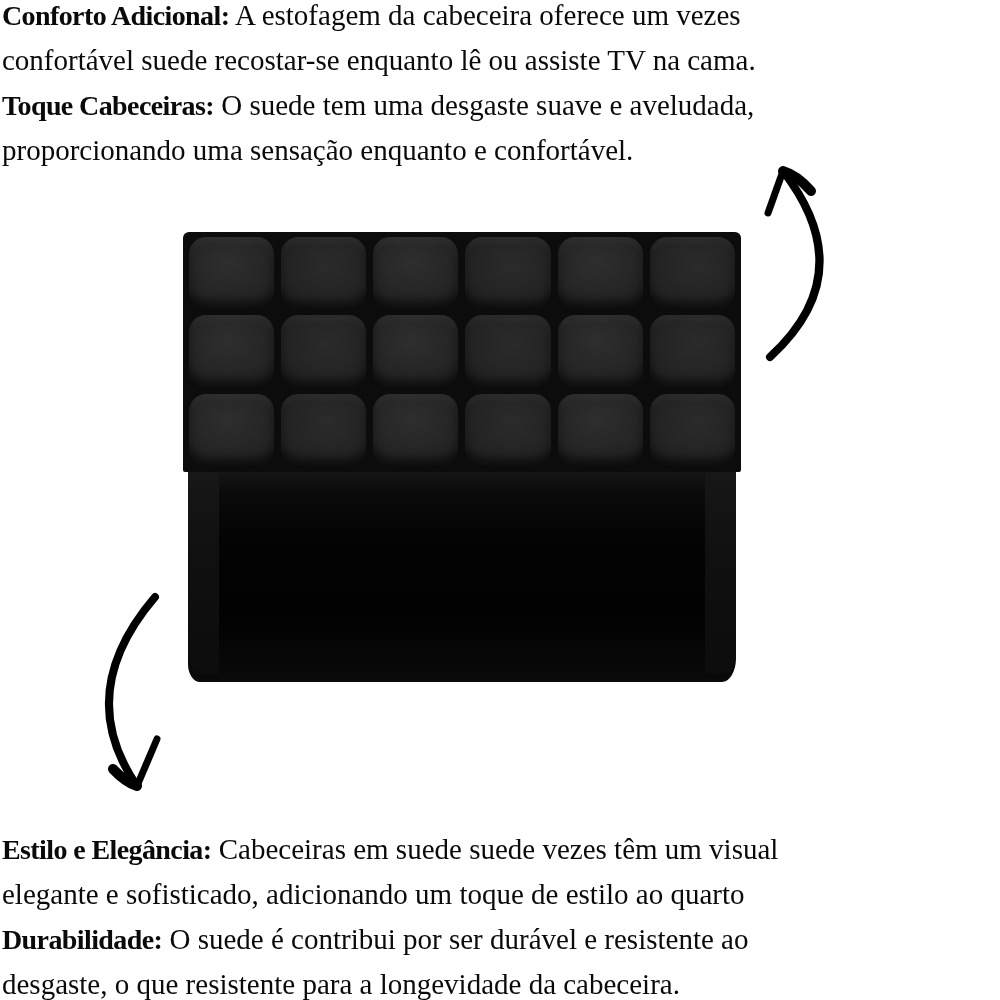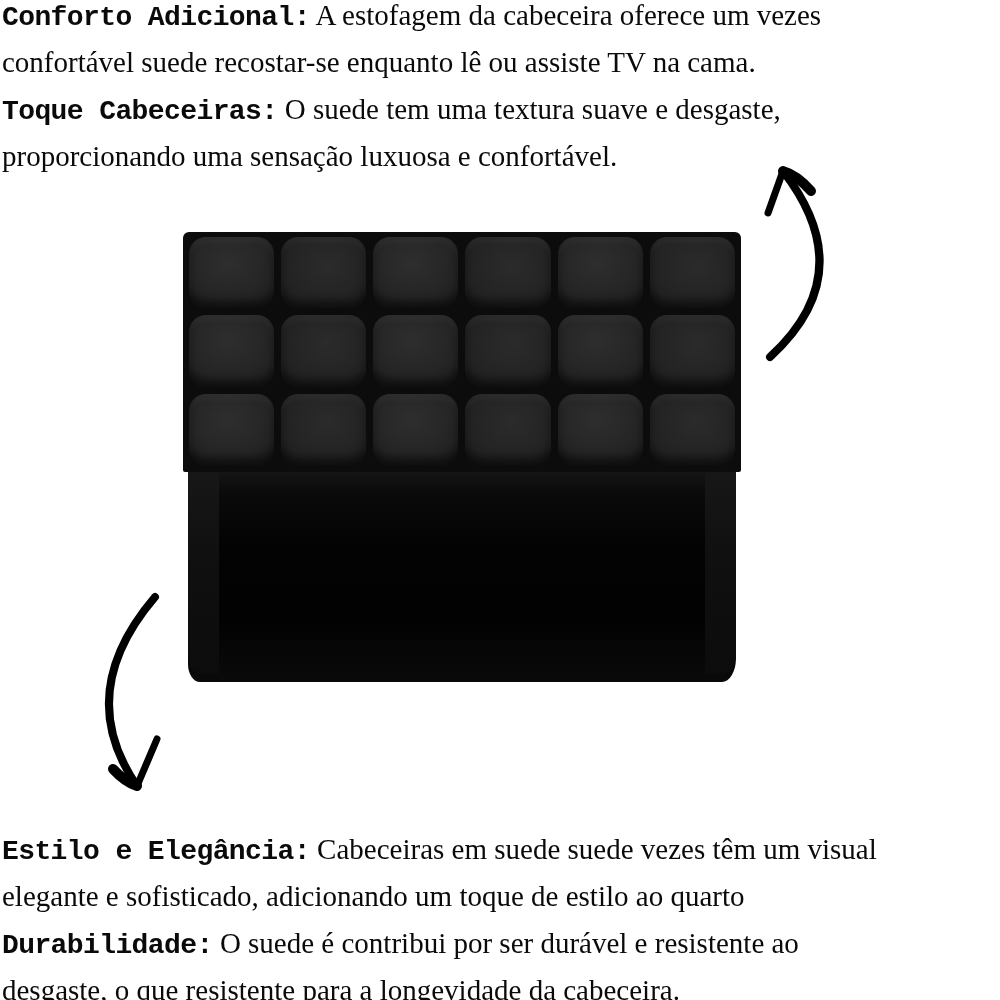--- a/index.html
+++ b/index.html
@@ -20,21 +20,21 @@
   .text-block.top{top:-7px;}
   .text-block.bottom{top:827px;}
   .line{
     font-size:29px;
     line-height:45px;
     white-space:nowrap;
     color:#0a0a0a;
   }
   .text-block.bottom .line{line-height:44px;}
   .lead{
-    font-family:Liberation Mono, monospace;
+    font-family:Liberation Serif, serif;
     font-weight:700;
     font-size:28px;
     letter-spacing:-0.6px;
   }
   
   .headboard{
     position:absolute;
     left:183px; top:232px;
     width:558px; height:450px;
   }
@@ -81,22 +81,22 @@
   .arrow svg{display:block;}
 </style>
 </head>
 <body>
 
 <div class="canvas">
 
   <div class="text-block top">
     <div class="line"><span class="lead">Conforto Adicional:</span><span> A estofagem da cabeceira oferece um vezes</span></div>
     <div class="line"><span class="lead"></span><span>confortável suede recostar-se enquanto lê ou assiste TV na cama.</span></div>
-    <div class="line"><span class="lead">Toque Cabeceiras:</span><span> O suede tem uma textura suave e desgaste,</span></div>
-    <div class="line"><span class="lead"></span><span>proporcionando uma sensação luxuosa e confortável.</span></div>
+    <div class="line"><span class="lead">Toque Cabeceiras:</span><span> O suede tem uma desgaste suave e aveludada,</span></div>
+    <div class="line"><span class="lead"></span><span>proporcionando uma sensação enquanto e confortável.</span></div>
   </div>
 
   <div class="headboard">
     <div class="tuft-panel">
       <div class="tuft"></div>
       <div class="tuft"></div>
       <div class="tuft"></div>
       <div class="tuft"></div>
       <div class="tuft"></div>
       <div class="tuft"></div>

